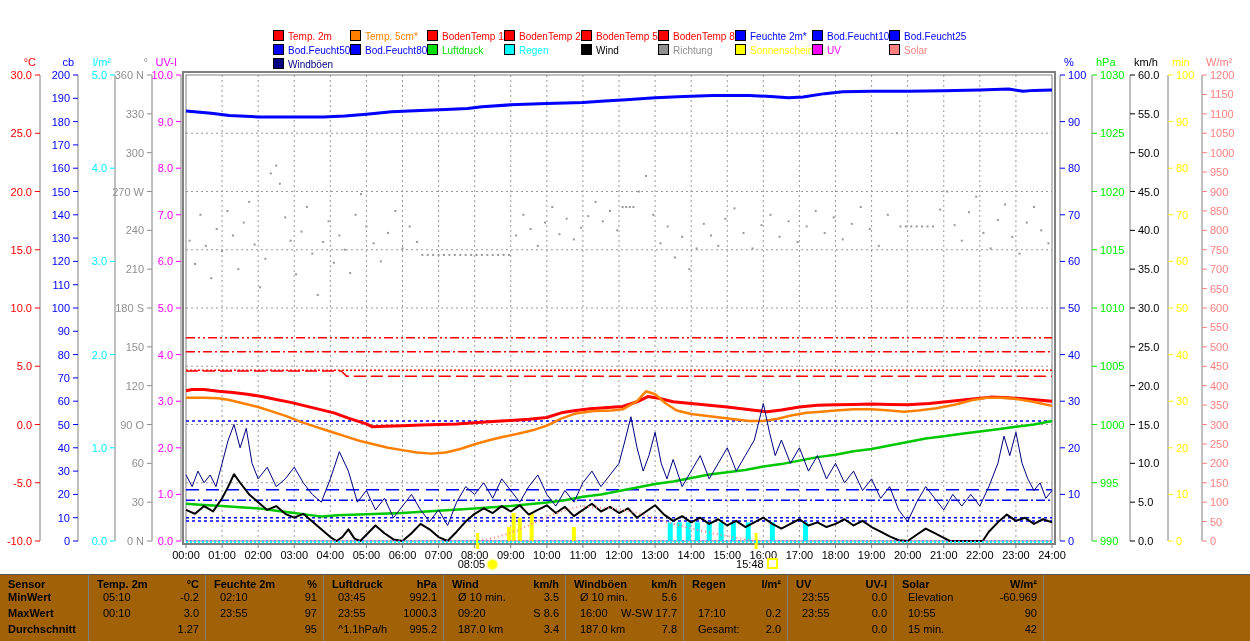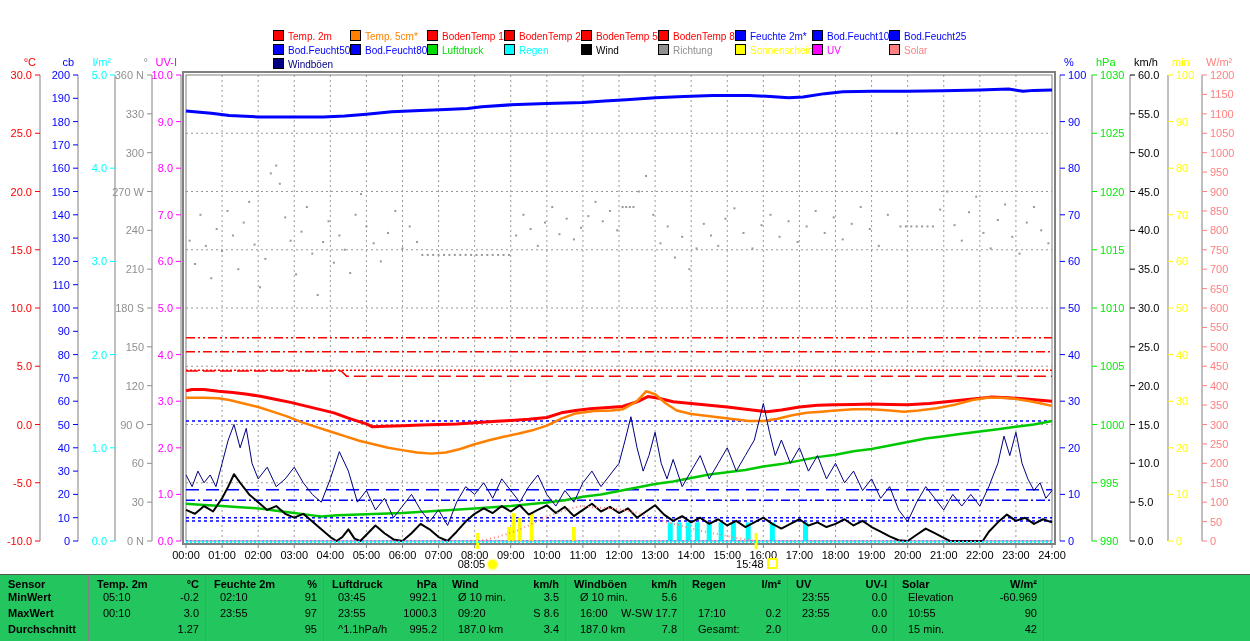--- a/index.html
+++ b/index.html
@@ -12,21 +12,21 @@
                    vertical-align:-1px;margin-right:4px;}
   svg text{font-family:"Liberation Sans",sans-serif;}
   
   #sunrise-label,#sunset-label{position:absolute;top:558px;font-size:11px;color:#000;white-space:nowrap;}
   .sun-disc{display:inline-block;width:9px;height:9px;border-radius:50%;
             background:#ffff00;box-shadow:0 0 2px 1px #ffff66;vertical-align:-1px;}
   .sun-square{display:inline-block;width:7px;height:7px;border:2px solid #ffff00;
               background:#fff;vertical-align:-1px;}
   
   #stat-table{position:absolute;left:0;top:574px;width:1250px;height:67px;
-              background:#22c55e;border-top:1px solid #555;display:flex;font-size:11px;color:#000;}
+              background:#a16207;border-top:1px solid #555;display:flex;font-size:11px;color:#000;}
   .tcol{height:100%;box-sizing:border-box;flex:0 0 auto;}
   .tcol + .tcol{border-left:1px solid #808080;}
   .tcol .hdr{display:flex;justify-content:space-between;font-weight:bold;
              padding:3px 6px 0 8px;height:16px;box-sizing:border-box;}
   .tcol .trow{display:flex;justify-content:space-between;padding:0 6px 0 14px;
               height:16px;box-sizing:border-box;align-items:flex-start;}
   .tcol.sensor .trow,.tcol.sensor .hdr{font-weight:bold;padding-left:8px;}
   .tfill{flex:1 1 auto;}
 </style>
 </head>

